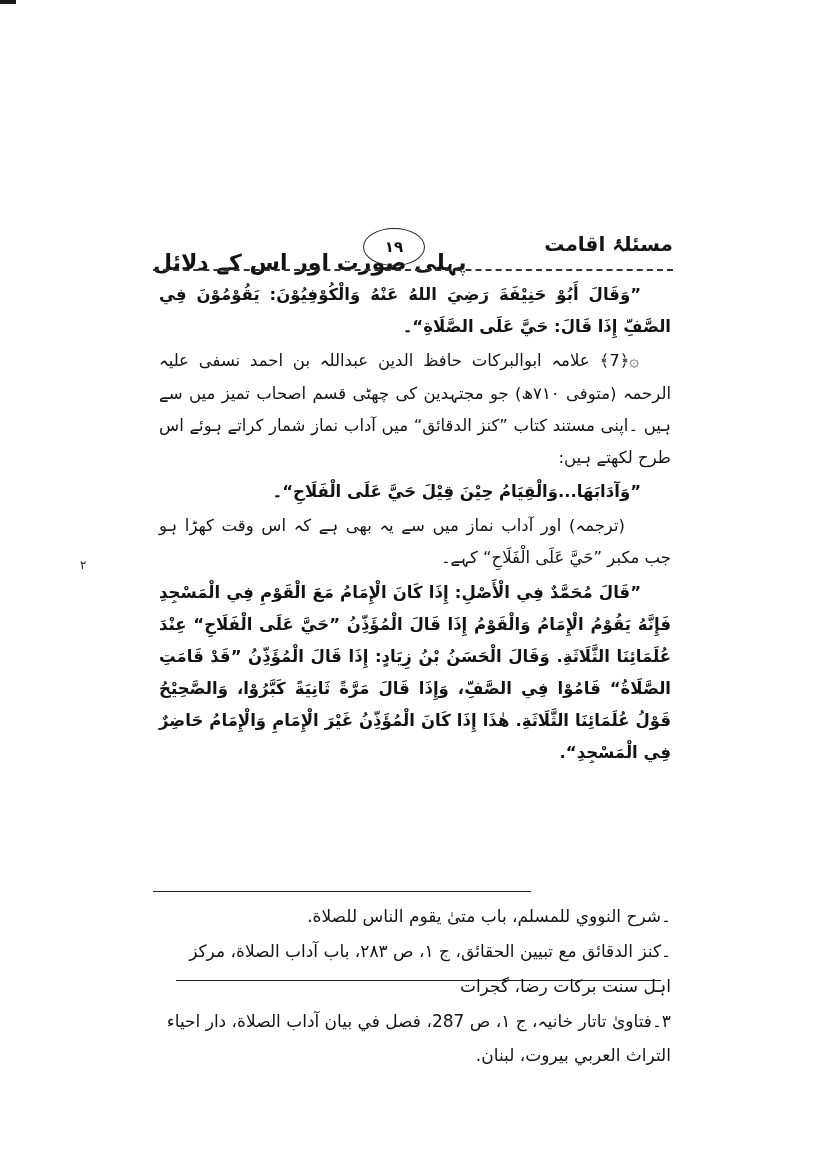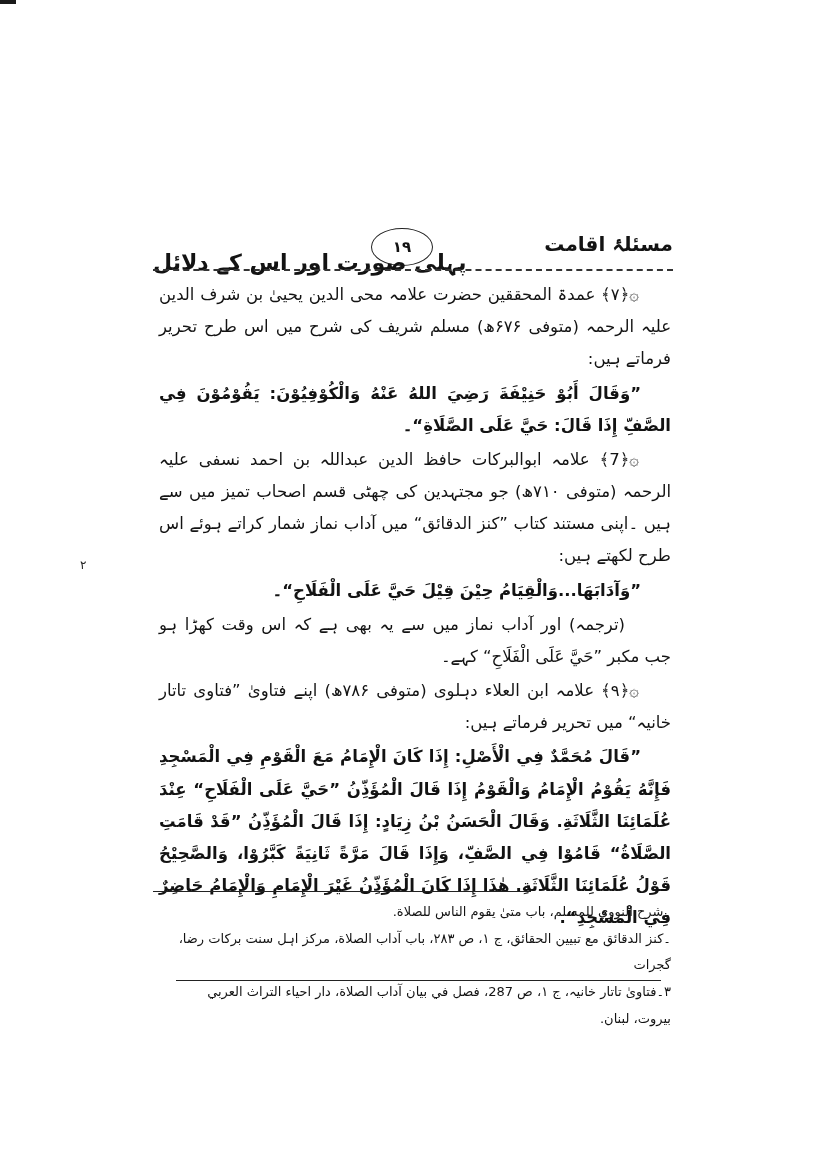--- a/index.html
+++ b/index.html
@@ -21,21 +21,21 @@
   }
   .header .right-title{
     position:absolute;right:0;top:6px;
     font-size:20px;font-weight:bold;letter-spacing:0;
   }
   .header .left-title{
     position:absolute;left:0;top:24px;
     font-size:22px;font-weight:bold;
   }
   .page-oval{
-    position:absolute;left:218px;top:2px;
+    position:absolute;left:210px;top:2px;
     width:60px;height:36px;
     border:1.6px solid #222;border-radius:50%;
     display:flex;align-items:center;justify-content:center;
     font-size:15px;font-weight:bold;text-align:center;
   }
   .header-rule{
     position:absolute;top:269px;right:153px;left:153px;
     border-top:2.5px dashed #333;
   }
   
@@ -59,21 +59,21 @@
   .footnote-rule{
     position:absolute;top:891px;left:153px;width:378px;
     border-top:1.6px solid #222;
   }
   .footnotes{
     position:absolute;top:899px;right:155px;width:505px;
     text-align:right;
   }
   .footnotes p{
     margin:0;
-    font-size:13px;
+    font-size:17px;
     line-height:2.05;
   }
   .bottom-rule{
     position:absolute;top:980px;right:165px;width:485px;
     border-top:1.6px solid #222;
   }
   .margin-note{
     position:absolute;top:558px;left:80px;
     font-size:12px;color:#222;
   }
@@ -88,26 +88,24 @@
   <div class="header">
     <div class="right-title">مسئلۂ اقامت</div>
     <div class="page-oval">
       <span>۱۹</span>
     </div>
     <div class="left-title">پہلی صورت اور اس کے دلائل</div>
   </div>
   <div class="header-rule"></div>
 
   <div class="body-text">
-    <p class="para-urdu">۞﴿۷﴾ عمدۃ المحققین حضرت علامہ محی الدین یحییٰ بن شرف الدین علیہ الرحمہ (متوفی ۶۷۶ھ) مسلم شریف کی شرح میں اس طرح تحریر فرماتے ہیں:</p>
     <p class="para-arabic">”وَقَالَ أَبُوْ حَنِيْفَةَ رَضِيَ اللهُ عَنْهُ وَالْكُوْفِيُوْنَ: يَقُوْمُوْنَ فِي الصَّفِّ إِذَا قَالَ: حَيَّ عَلَى الصَّلَاةِ“۔</p>
     <p class="para-urdu">۞﴿7﴾ علامہ ابوالبرکات حافظ الدین عبداللہ بن احمد نسفی علیہ الرحمہ (متوفی ۷۱۰ھ) جو مجتہدین کی چھٹی قسم اصحاب تمیز میں سے ہیں ۔اپنی مستند کتاب ”کنز الدقائق“ میں آداب نماز شمار کراتے ہوئے اس طرح لکھتے ہیں:</p>
     <p class="para-arabic">”وَآدَابَهَا...وَالْقِيَامُ حِيْنَ قِيْلَ حَيَّ عَلَى الْفَلَاحِ“۔</p>
     <p class="para-urdu translation">(ترجمہ) اور آداب نماز میں سے یہ بھی ہے کہ اس وقت کھڑا ہو جب مکبر ”حَيَّ عَلَى الْفَلَاحِ“ کہے۔</p>
-    <p class="para-urdu">۞﴿۹﴾ علامہ ابن العلاء دہلوی (متوفی ۷۸۶ھ) اپنے فتاویٰ ”فتاوی تاتار خانیہ“ میں تحریر فرماتے ہیں:</p>
     <p class="para-arabic">”قَالَ مُحَمَّدٌ فِي الْأَصْلِ: إِذَا كَانَ الْإِمَامُ مَعَ الْقَوْمِ فِي الْمَسْجِدِ فَإِنَّهُ يَقُوْمُ الْإِمَامُ وَالْقَوْمُ إِذَا قَالَ الْمُؤَذِّنُ ”حَيَّ عَلَى الْفَلَاحِ“ عِنْدَ عُلَمَائِنَا الثَّلَاثَةِ. وَقَالَ الْحَسَنُ بْنُ زِيَادٍ: إِذَا قَالَ الْمُؤَذِّنُ ”قَدْ قَامَتِ الصَّلَاةُ“ قَامُوْا فِي الصَّفِّ، وَإِذَا قَالَ مَرَّةً ثَانِيَةً كَبَّرُوْا، وَالصَّحِيْحُ قَوْلُ عُلَمَائِنَا الثَّلَاثَةِ. هٰذَا إِذَا كَانَ الْمُؤَذِّنُ غَيْرَ الْإِمَامِ وَالْإِمَامُ حَاضِرٌ فِي الْمَسْجِدِ“.</p>
   </div>
 
   <div class="margin-note">۲</div>
 
   <div class="footnote-rule"></div>
   <div class="footnotes">
     <p>۔شرح النووي للمسلم، باب متیٰ یقوم الناس للصلاة.</p>
     <p>۔کنز الدقائق مع تبیین الحقائق، ج ۱، ص ۲۸۳، باب آداب الصلاة، مرکز اہل سنت برکات رضا، گجرات</p>
     <p>۳۔فتاویٰ تاتار خانیہ، ج ۱، ص 287، فصل في بیان آداب الصلاة، دار احیاء التراث العربي بیروت، لبنان.</p>

